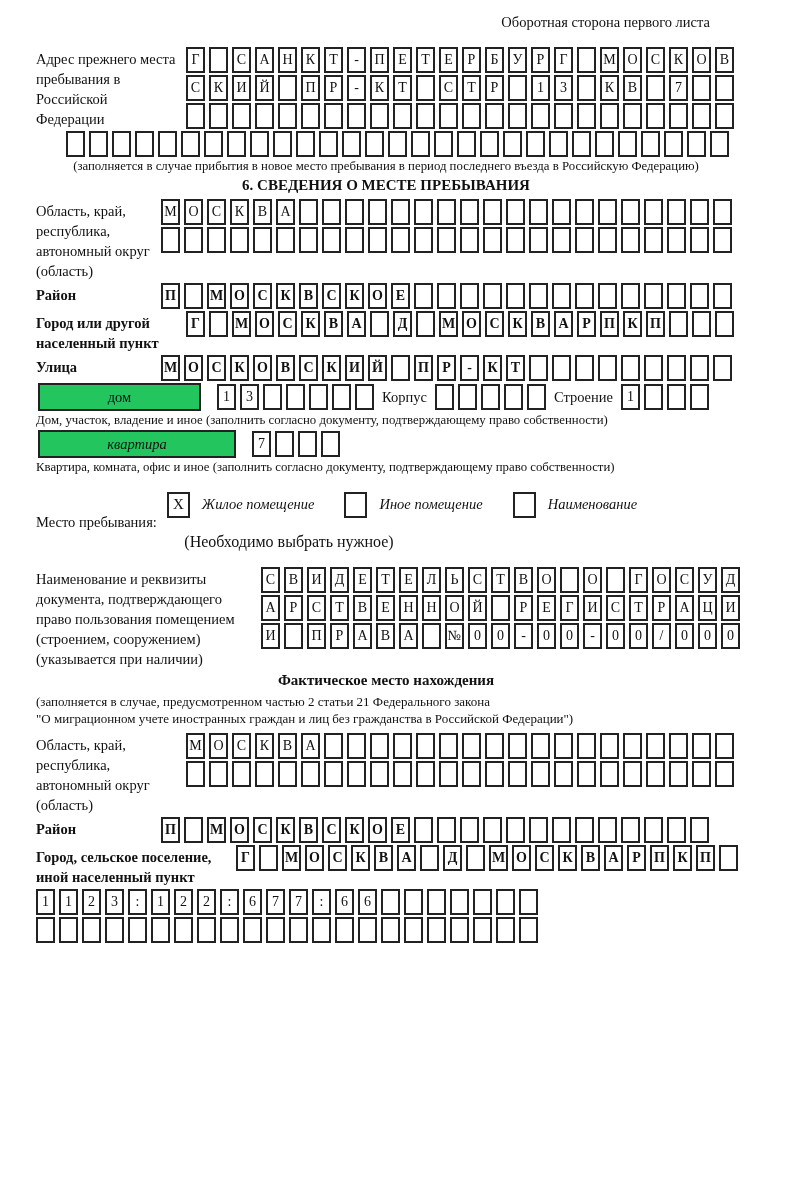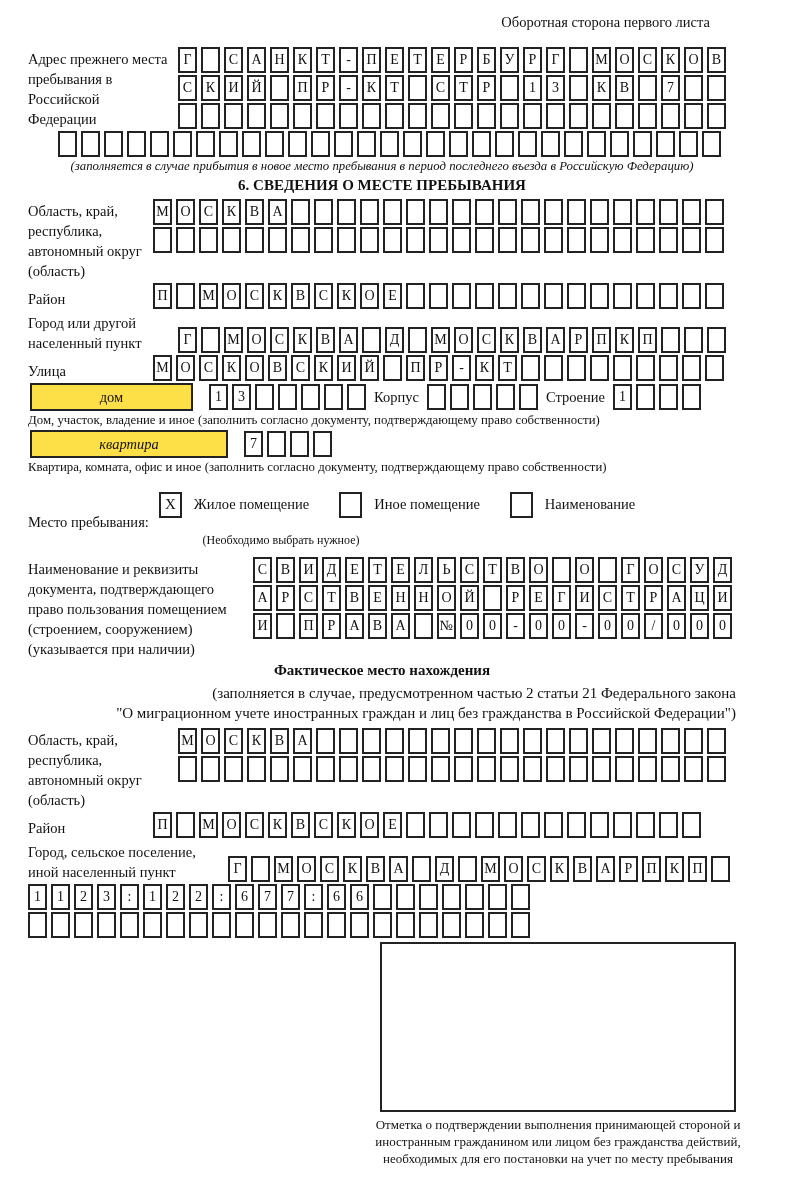--- a/index.html
+++ b/index.html
@@ -1,33 +1,33 @@
 <!DOCTYPE html>
 <html><head>
 <meta charset="utf-8">
 <style>
   html,body{margin:0;padding:0;background:#fff;}
   .page{
     position:relative;
     width:764px;height:1180px;
     box-sizing:border-box;
-    padding:14px 28px 10px 28px;
+    padding:14px 28px 10px 36px;
     background:#fff;
     color:#111;
     font-family:"Liberation Serif","DejaVu Serif",serif;
     overflow:hidden;
   }
   .corner{
     text-align:right;
     font-size:14.5px;
     padding-right:26px;
     margin-bottom:16px;
   }
   .field{display:flex;align-items:flex-start;margin-bottom:2px;}
-  .field.vcenter{align-items:flex-end;}
+  .field.vcenter{align-items:flex-start;font-weight:bold;}
   .label{
     font-size:14.5px;
     line-height:1.38;
     padding-top:2px;
     flex:none;
     box-sizing:border-box;
     padding-right:8px;
   }
   .w150{width:150px;}
   .w125{width:125px;}
@@ -42,61 +42,61 @@
     border:2px solid #222;
     display:flex;align-items:center;justify-content:center;
     font-size:14px;
     background:#fff;
   }
   .indent30{margin-left:30px;margin-top:2px;margin-bottom:2px;}
   .note{
     font-size:12.8px;
     margin-bottom:2px;
   }
-  .note.center{text-align:center;font-style:italic;}
+  .note.center{text-align:center;}
   .sec-title{
     font-weight:bold;
     font-size:15px;
     text-align:center;
     margin:3px 0 5px 0;
   }
   .widebox{
     flex:none;
     box-sizing:border-box;
     border:2px solid #222;
     height:28px;
     display:flex;align-items:center;justify-content:center;
     font-size:14.5px;
-    background:#fde047;
+    background:#22c55e;
   }
   .wb163{width:163px;margin-left:2px;}
   .wb198{width:198px;margin-left:2px;font-style:italic;}
   .inline-label{font-size:14.5px;padding:0 8px;flex:none;}
   .hrow{display:flex;align-items:center;margin-bottom:2px;}
   .stay-row{display:flex;align-items:center;margin:3px 0 2px 0;font-size:14.5px;}
   .checkbox{
     flex:none;
     width:23px;height:26px;
     box-sizing:border-box;
     border:2px solid #222;
     display:flex;align-items:center;justify-content:center;
     font-size:15px;
     margin-right:12px;
     background:#fff;
   }
   .stay-label{margin-right:10px;margin-top:36px;}
-  .opt-label{margin-right:30px;}
+  .opt-label{margin-right:30px;font-style:italic;}
   .choose-note{
-    font-size:12px;
+    font-size:16px;
     margin-left:118px;
     width:270px;
     text-align:center;
-    margin-bottom:9px;
-  }
-  .sec3-note{font-size:15px;text-align:right;line-height:1.3;}
+    margin-bottom:16px;
+  }
+  .sec3-note{font-size:13px;text-align:left;line-height:1.3;}
   .sec3-notes{margin-bottom:5px;margin-top:2px;}
   .stamp-wrap{margin-left:330px;width:400px;margin-top:4px;}
   .stamp-box{
     width:356px;height:170px;
     box-sizing:border-box;
     border:2px solid #222;
     margin:0 auto 4px auto;
     background:#fff;
   }
   .stamp-note{
@@ -678,18 +678,14 @@
           <span class="cell"></span>
           <span class="cell"></span>
           <span class="cell"></span>
           <span class="cell"></span>
           <span class="cell"></span>
           <span class="cell"></span>
         </div>
     </div>
   </div>
 
-  <div class="stamp-wrap">
-    <div class="stamp-box"></div>
-    <div class="stamp-note">Отметка о подтверждении выполнения принимающей стороной и иностранным гражданином или лицом без гражданства действий, необходимых для его постановки на учет по месту пребывания</div>
-  </div>
 
 </div>
 
 </body></html>

